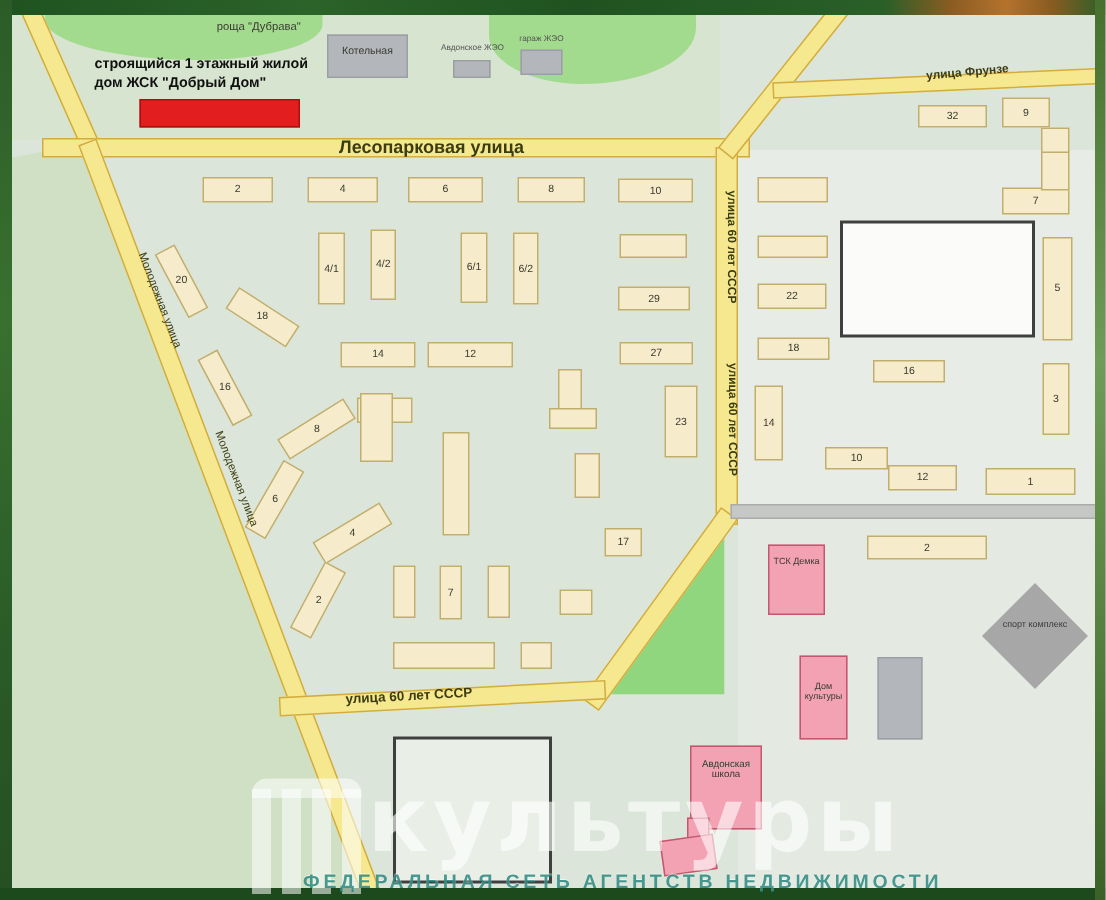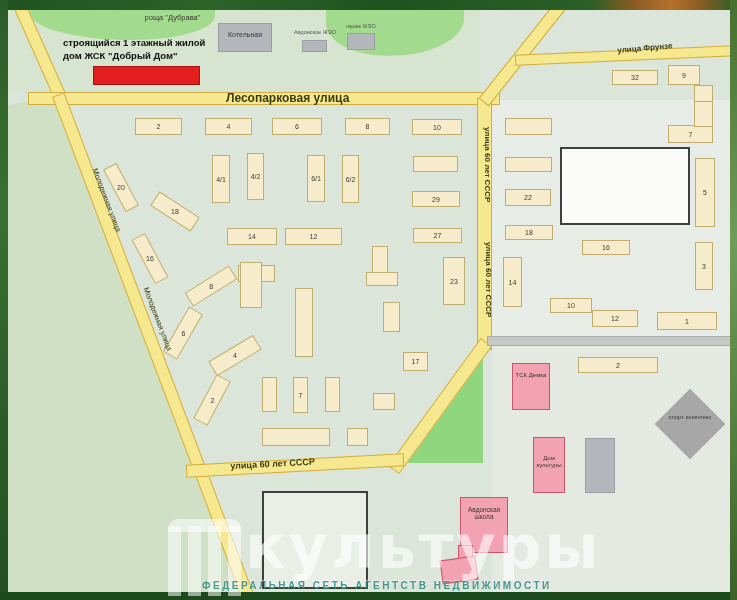--- a/index.html
+++ b/index.html
@@ -221,15 +221,15 @@
               background:linear-gradient(180deg,#2b5c28,#39702f 35%,#2b5c28 70%,#244f22);"></div>
   <div class="frame" style="left:0;top:592px;width:737px;height:8px;background:#1d4a1c;"></div>
   <div class="frame" style="left:730px;top:0;width:7px;height:600px;
               background:linear-gradient(180deg,#47702f,#6f9c57 40%,#527c3a 75%,#3c6128);"></div>
 
   <div class="wm" style="left:168px;top:526px;width:80px;height:70px;
               background:repeating-linear-gradient(90deg,rgba(255,255,255,0.55) 0 13px,rgba(255,255,255,0) 13px 20px);"></div>
   <div class="wm" style="left:168px;top:519px;width:73px;height:13px;background:rgba(255,255,255,0.55);border-radius:10px 10px 0 0;"></div>
   <div class="wm" style="left:245px;top:512px;font-size:60px;font-weight:bold;letter-spacing:3px;
               color:rgba(255,255,255,0.6);font-family:'DejaVu Sans',sans-serif;">культуры</div>
-  <div class="wm" style="left:202px;top:580px;font-size:10px;font-weight:bold;letter-spacing:2.5px;white-space:nowrap;
+  <div class="wm" style="left:202px;top:580px;font-size:13px;font-weight:bold;letter-spacing:2.5px;white-space:nowrap;
               color:rgba(23,125,115,0.78);text-shadow:0 -1px 0 rgba(255,255,255,0.5);">ФЕДЕРАЛЬНАЯ СЕТЬ АГЕНТСТВ НЕДВИЖИМОСТИ</div>
 </div>
 
 </body></html>

